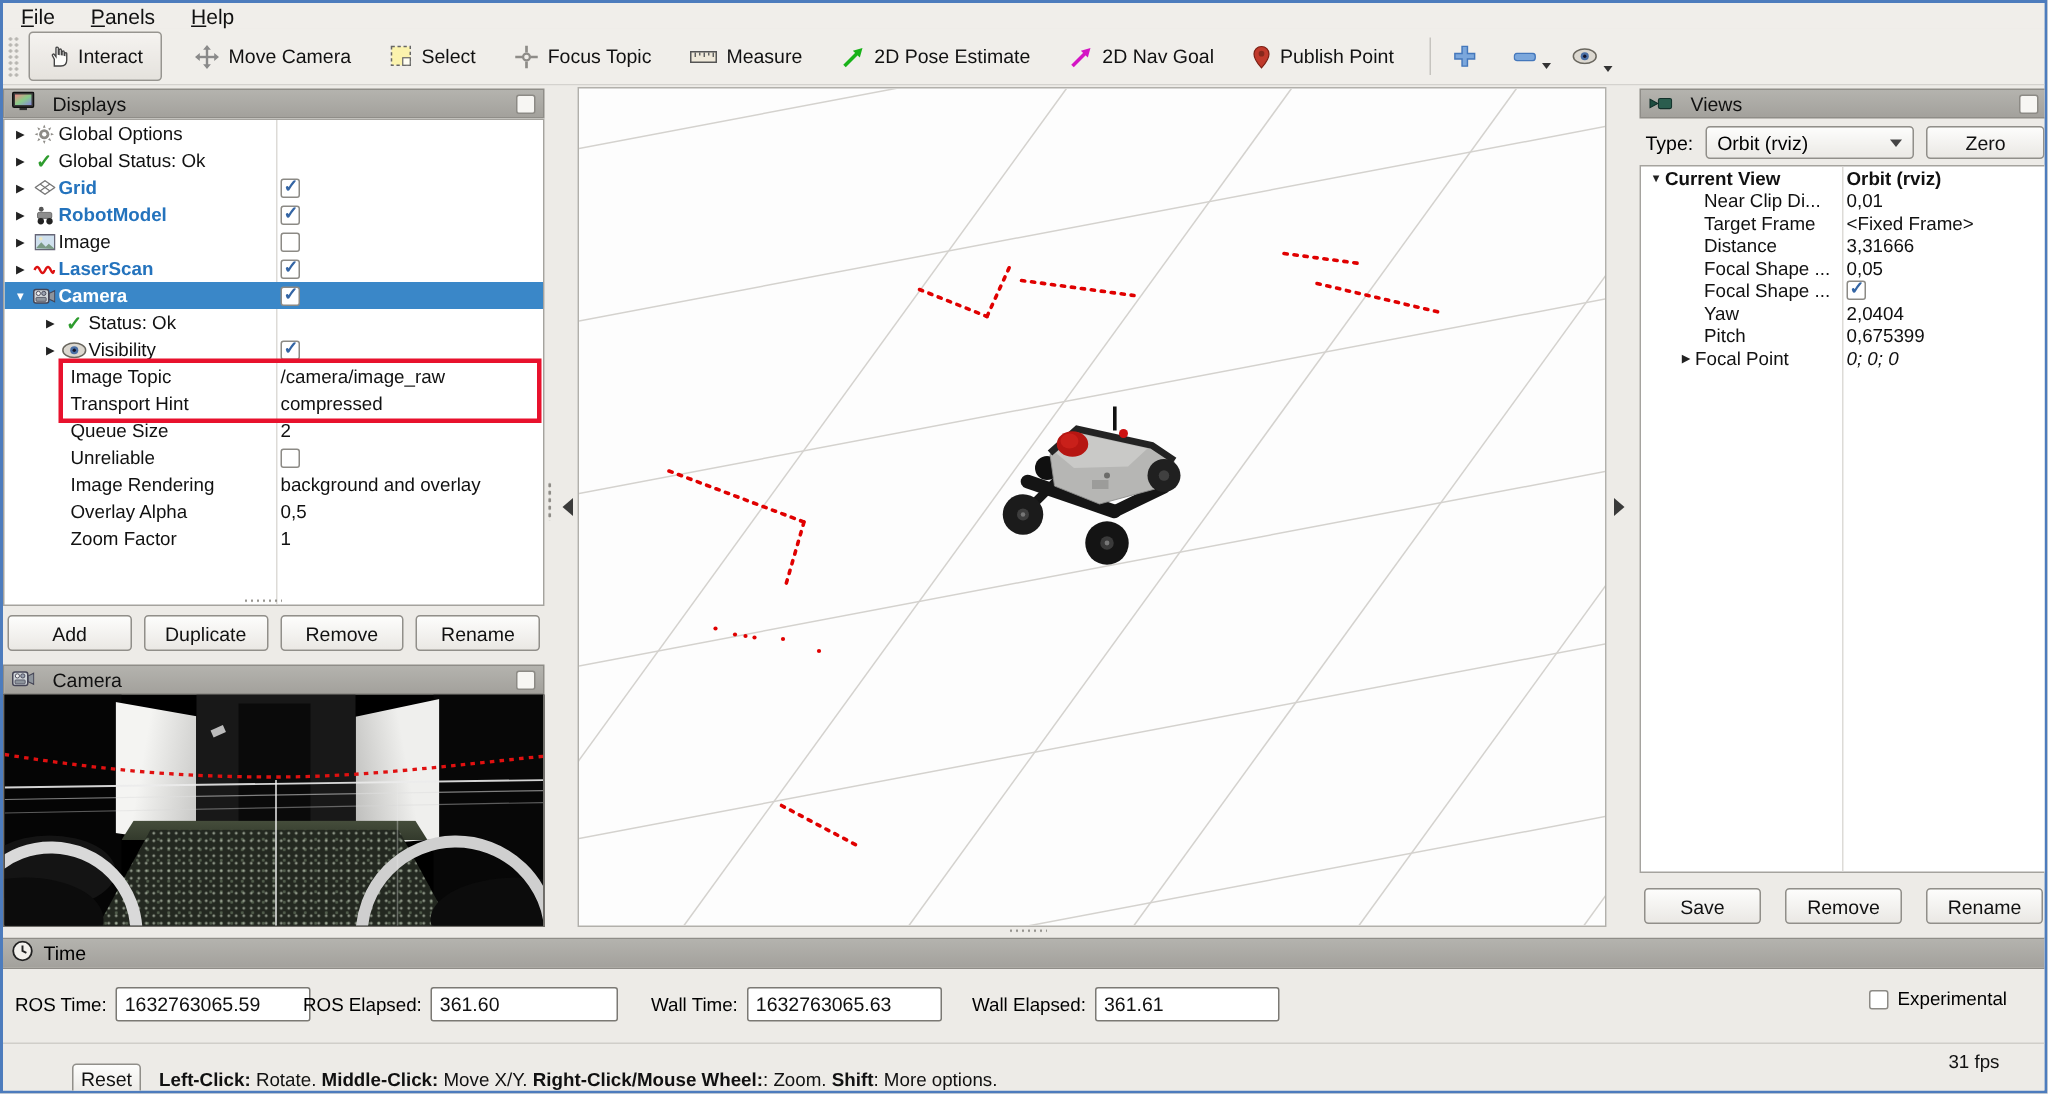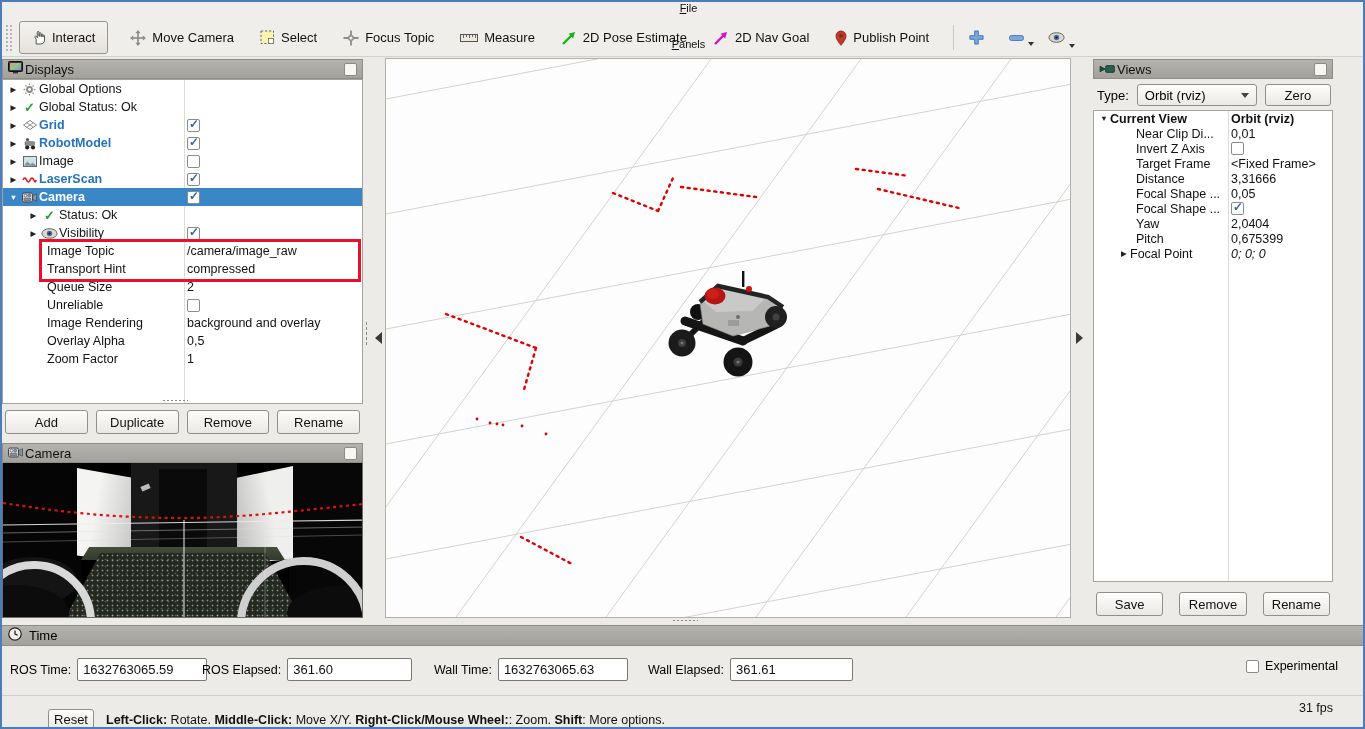--- a/index.html
+++ b/index.html
@@ -1,38 +1,38 @@
 <!DOCTYPE html>
 <html><head>
 <meta charset="utf-8">
 <style>
   * { margin:0; padding:0; box-sizing:border-box; }
   html,body { width:1365px; height:729px; font-family:"Liberation Sans", sans-serif; background:#d8d6d2; }
   .window { position:relative; width:1365px; height:729px; border:2px solid #4d7cbd; background:#edebe7; overflow:hidden; }
 
   
-  .menubar { height:17px; display:flex; align-items:center; gap:24px; padding-left:12px; font-size:11px; color:#111; background:#f0eeea;flex-direction:column; }
+  .menubar { height:17px; display:flex; align-items:center; gap:24px; padding-left:12px; font-size:14px; color:#111; background:#f0eeea; }
   .menu-item u { text-decoration:underline; }
 
   
   .toolbar { height:38px; display:flex; align-items:center; background:#f0eeea; border-bottom:1px solid #d4d2ce; }
   .grip { width:8px; height:28px; margin:0 6px 0 3px; background-image:radial-gradient(#b7b5b0 1px, transparent 1.2px); background-size:4px 4px; }
   .tool { display:flex; align-items:center; gap:6px; font-size:13px; color:#111; padding:5px 4px; margin-right:18px; white-space:nowrap; }
   .tool.active { border:1px solid #979590; border-radius:3px; background:linear-gradient(#f5f3f0,#e5e2dd); padding:8px 12px; }
   .tool .ico { display:inline-flex; align-items:center; }
   .tsep { width:1px; height:25px; background:#c6c4bf; margin:0 12px 0 2px; }
   .tzoom { display:flex; align-items:center; gap:20px; }
   .tz { position:relative; display:inline-flex; align-items:center; padding:2px; }
   .tz .dd { position:absolute; right:-8px; bottom:-3px; width:0; height:0; border-left:3.5px solid transparent; border-right:3.5px solid transparent; border-top:4.5px solid #333; }
 
   
   .main { position:relative; height:568px; background:#edebe7; }
 
   
-  .ptitle { height:20px; display:flex; align-items:center; gap:2px; padding:0 5px; font-size:13px; color:#111; background:linear-gradient(#b4b3ae,#a3a19c); border:1px solid #8f8d88; }
+  .ptitle { height:20px; display:flex; align-items:center; gap:12px; padding:0 5px; font-size:13px; color:#111; background:linear-gradient(#b4b3ae,#a3a19c); border:1px solid #8f8d88; }
   .pfloat { margin-left:auto; width:13px; height:13px; background:#f7f6f3; border:1px solid #8c8a85; border-radius:2px; }
   .btn { height:24px; background:linear-gradient(#fdfdfc,#eae8e4); border:1px solid #918f8a; border-radius:3px; font-size:13px; color:#111; display:flex; align-items:center; justify-content:center; font-family:"Liberation Sans",sans-serif; }
 
   
   .displays { position:absolute; left:0; top:2px; width:361px; }
   .tree { position:relative; background:#fff; border:1px solid #a5a39e; overflow:hidden; }
   .tree .coldiv { position:absolute; top:0; bottom:0; width:1px; background:#dddbd7; }
   .trow { position:relative; height:18px; display:flex; align-items:center; font-size:12.5px; color:#111; }
   .trow .exp { width:13px; text-align:center; font-size:7.5px; color:#222; flex:none; }
   .trow .ico { width:19px; display:inline-flex; justify-content:center; flex:none; }
@@ -66,21 +66,21 @@
   .cam-strip { position:absolute; left:78px; top:84px; width:204px; height:13px; background:linear-gradient(#454d3b,#333a2c); clip-path:polygon(4% 0,96% 0,100% 100%,0 100%); }
   .camfeed svg { position:absolute; left:0; top:0; }
 
   
   .viewport { position:absolute; left:383px; top:1px; width:686px; height:560px; background:#fdfdfd; border:1px solid #b2b0ab; }
   .collapse { position:absolute; width:0; height:0; }
   .collapse.left  { left:373px; top:275px; border-top:6px solid transparent; border-bottom:6px solid transparent; border-right:7px solid #3a3a3a; }
   .collapse.right { left:1074px; top:275px; border-top:6px solid transparent; border-bottom:6px solid transparent; border-left:7px solid #3a3a3a; }
 
   
-  .views { position:absolute; left:1091px; top:2px; width:240px; }
+  .views { position:absolute; left:1091px; top:2px; width:272px; }
   .typerow { display:flex; align-items:center; gap:8px; padding:5px 2px 4px 4px; font-size:13px; }
   .vselect { display:flex; align-items:center; width:142px; height:22px; background:linear-gradient(#fdfdfc,#ebe9e5); border:1px solid #918f8a; border-radius:3px; padding:0 7px; font-size:13px; }
   .vselect .arr { margin-left:auto; width:0; height:0; border-left:4px solid transparent; border-right:4px solid transparent; border-top:5px solid #444; }
   .zerobtn { width:80px; height:22px; }
   .vrow { height:15px; font-size:12.5px; }
   .vrow .exp { width:12px; }
   .vrow.bold .lbl, .vrow.bold .val { font-weight:bold; }
   .vrow .valcell { height:15px; }
   .val { font-size:12.5px; color:#111; white-space:nowrap; }
 
@@ -542,27 +542,20 @@
             </div>
             <div class="trow vrow">
               <span style="display: inline-block; width: 42px;"></span>
               <span class="lbl">Near Clip Di...</span>
               <span class="valcell" style="left: 137px;">
                 <span class="val">0,01</span>
               </span>
             </div>
             <div class="trow vrow">
               <span style="display: inline-block; width: 42px;"></span>
-              <span class="lbl">Invert Z Axis</span>
-              <span class="valcell" style="left: 137px;">
-                <span class="cb"></span>
-              </span>
-            </div>
-            <div class="trow vrow">
-              <span style="display: inline-block; width: 42px;"></span>
               <span class="lbl">Target Frame</span>
               <span class="valcell" style="left: 137px;">
                 <span class="val">&lt;Fixed Frame&gt;</span>
               </span>
             </div>
             <div class="trow vrow">
               <span style="display: inline-block; width: 42px;"></span>
               <span class="lbl">Distance</span>
               <span class="valcell" style="left: 137px;">
                 <span class="val">3,31666</span>

